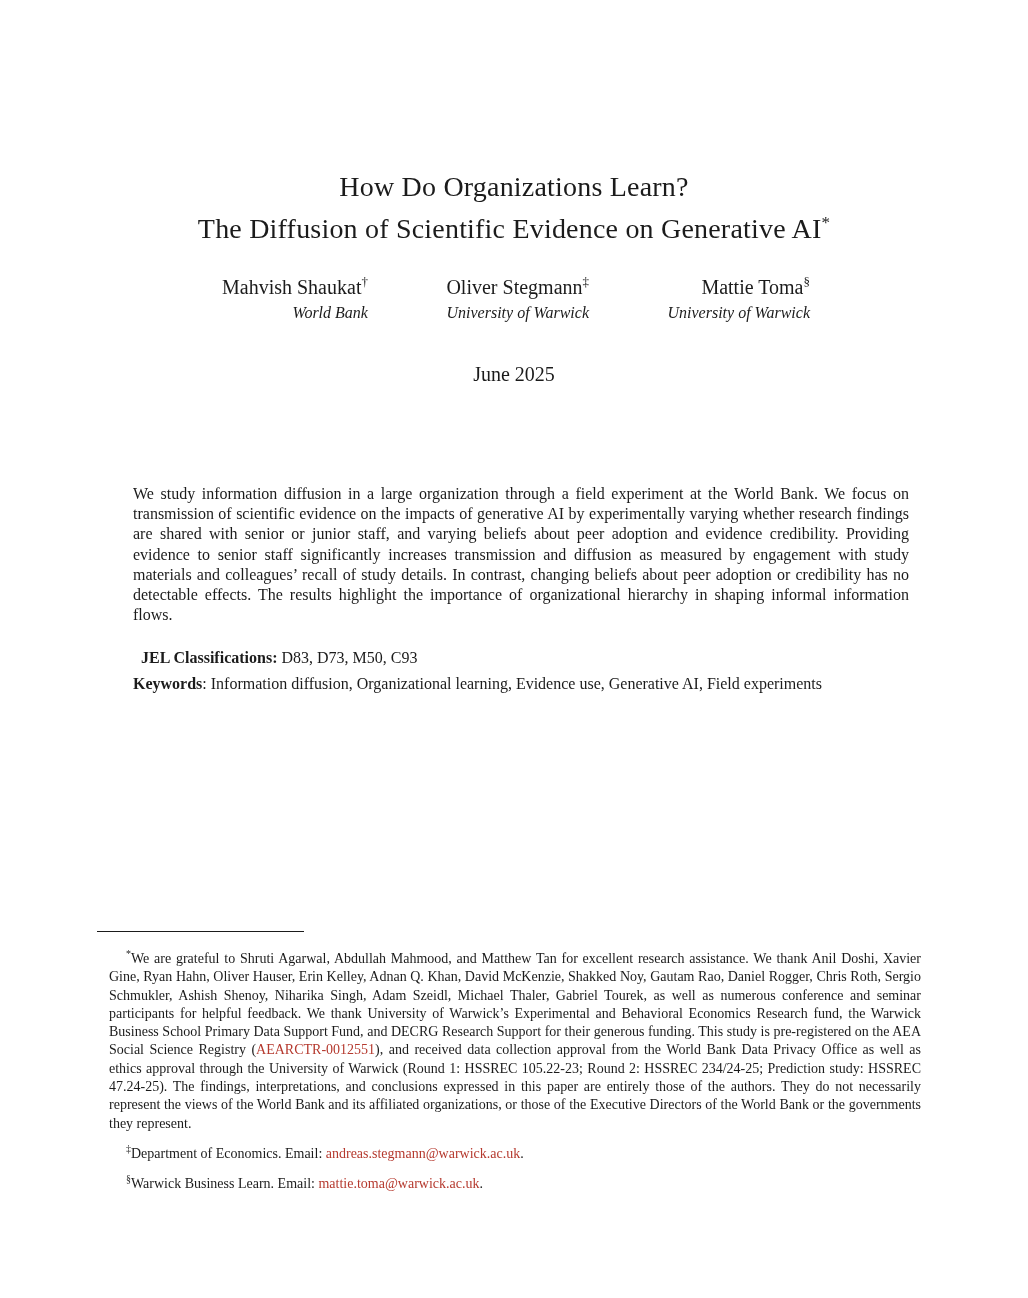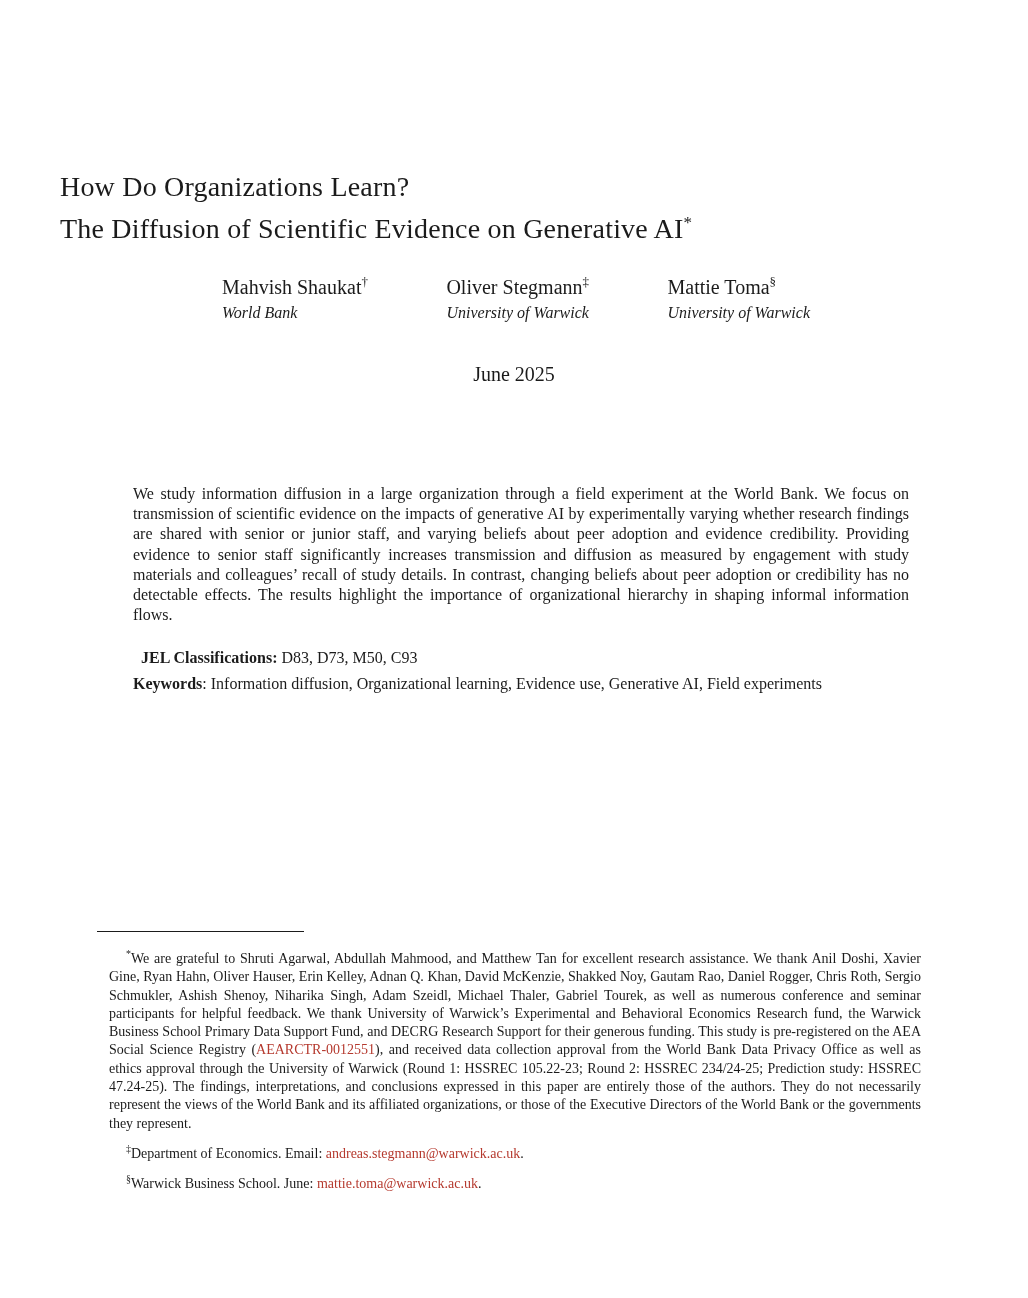--- a/index.html
+++ b/index.html
@@ -14,38 +14,39 @@
     background: var(--bg, #ffffff);
     font-family: "Liberation Serif", serif;
     color: var(--text, #1b1b1b);
     overflow: hidden;
   }
   .title {
     position: absolute;
     top: 166px;
     left: 60px;
     right: 60px;
+    text-align: center;
     font-size: 28px;
     line-height: 42px;
     letter-spacing: 0.2px;
   }
   .title sup {
     font-size: 17px;
     line-height: 0;
   }
   .authors {
     position: absolute;
     top: 275px;
     left: 222px;
     width: 588px;
     display: flex;
     justify-content: space-between;
   }
   .author {
-    text-align: left;
+    text-align: right;
   }
   .author-name {
     font-size: 20px;
     line-height: 24px;
   }
   .author-name sup {
     font-size: 13px;
     line-height: 0;
   }
   .author-affil {
@@ -169,16 +170,16 @@
   <p class="keywords-line"><b class="inl">Keywords</b><span>: Information diffusion, Organizational learning, Evidence use, Generative AI, Field experiments</span></p>
 
   <div class="footnote-rule"></div>
 
   <div class="footnotes">
     <p><sup>*</sup><span>We are grateful to Shruti Agarwal, Abdullah Mahmood, and Matthew Tan for excellent research assistance. We thank Anil Doshi, Xavier Gine, Ryan Hahn, Oliver Hauser, Erin Kelley, Adnan Q. Khan, David McKenzie, Shakked Noy, Gautam Rao, Daniel Rogger, Chris Roth, Sergio Schmukler, Ashish Shenoy, Niharika Singh, Adam Szeidl, Michael Thaler, Gabriel Tourek, as well as numerous conference and seminar participants for helpful feedback. We thank University of Warwick’s Experimental and Behavioral Economics Research fund, the Warwick Business School Primary Data Support Fund, and DECRG Research Support for their generous funding. This study is pre-registered on the AEA Social Science Registry (</span><a class="link">AEARCTR-0012551</a><span>), and received data collection approval from the World Bank Data Privacy Office as well as ethics approval through the University of Warwick (Round 1: HSSREC 105.22-23; Round 2: HSSREC 234/24-25; Prediction study: HSSREC 47.24-25). The findings, interpretations, and conclusions expressed in this paper are entirely those of the authors. They do not necessarily represent the views of the World Bank and its affiliated organizations, or those of the Executive Directors of the World Bank or the governments they represent.</span></p>
 
 
     <p><sup>‡</sup><span>Department of Economics. Email: </span><a class="link">andreas.stegmann@warwick.ac.uk</a><span>.</span></p>
 
-    <p><sup>§</sup><span>Warwick Business School. June: </span><a class="link">mattie.toma@warwick.ac.uk</a><span>.</span></p>
+    <p><sup>§</sup><span>Warwick Business Learn. Email: </span><a class="link">mattie.toma@warwick.ac.uk</a><span>.</span></p>
   </div>
 
 </div>
 
 </body></html>

